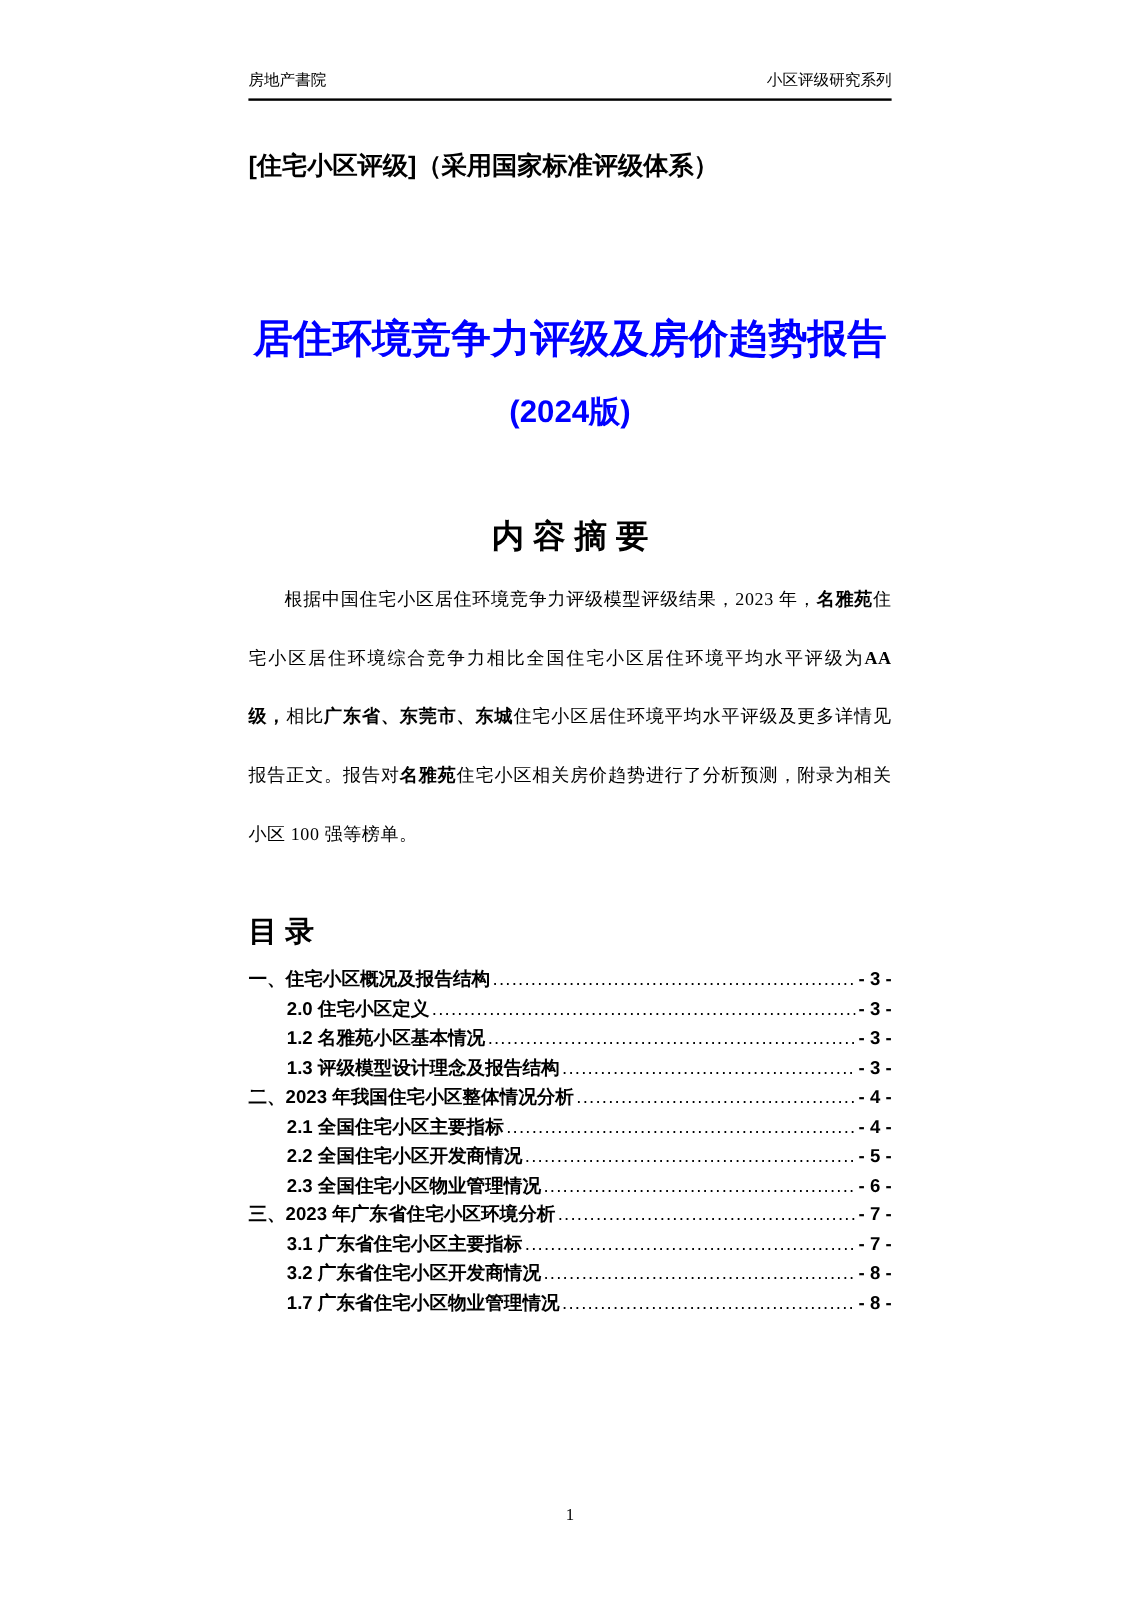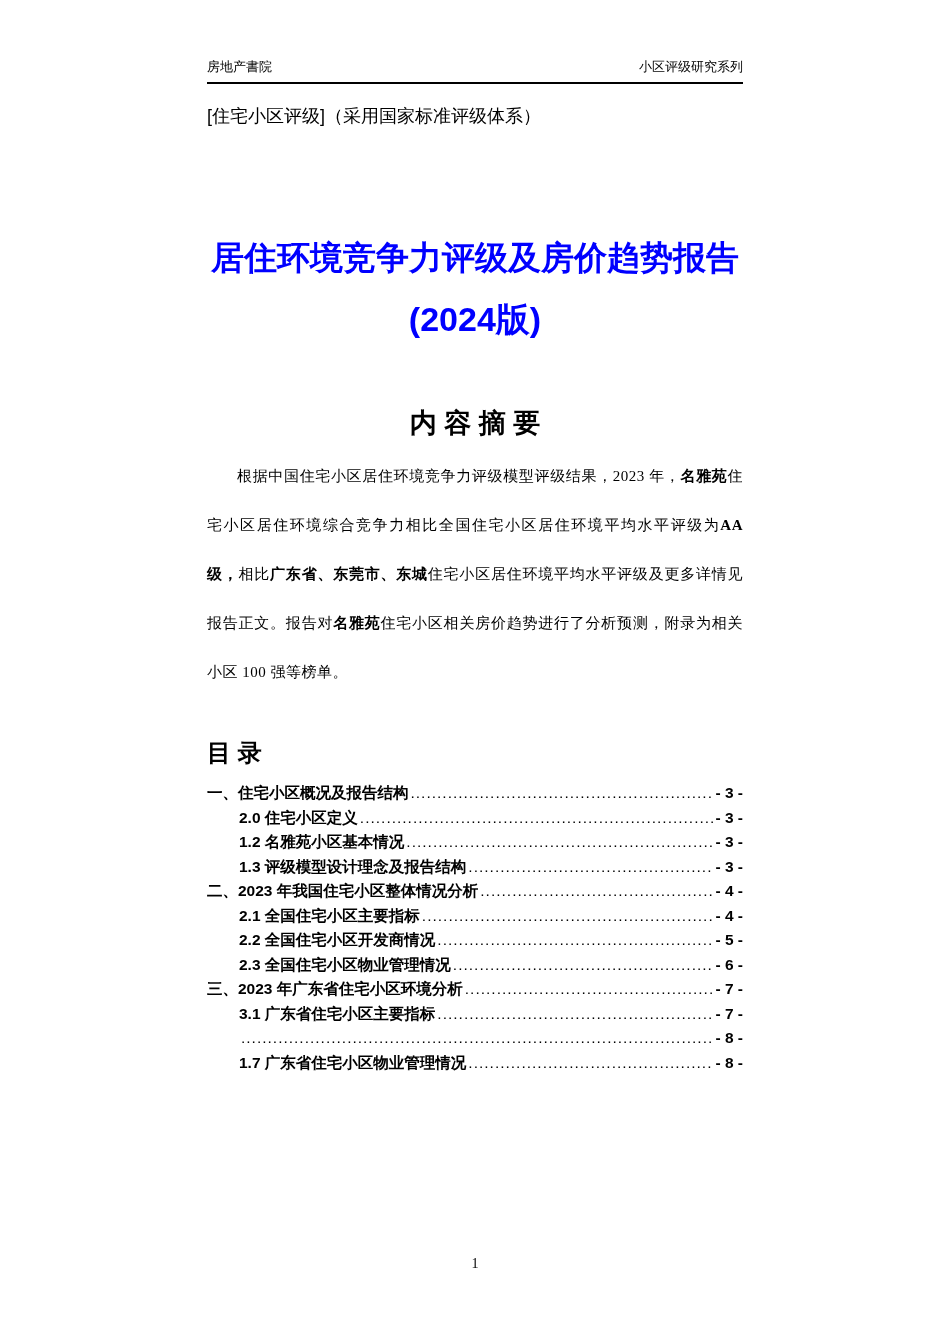--- a/index.html
+++ b/index.html
@@ -26,23 +26,23 @@
     justify-content: space-between;
     align-items: flex-end;
     font-size: 13px;
     padding-bottom: 6px;
     border-bottom: 2px solid #000000;
     font-family: "Liberation Serif", serif;
   }
 
   
   .tagline {
-    margin-top: 20px;
-    font-size: 18px;
-    font-weight: normal;
+    margin-top: 40px;
+    font-size: 21px;
+    font-weight: bold;
     font-family: "Liberation Sans", sans-serif;
   }
 
   
   .title-block {
     margin-top: 108px;
     text-align: center;
     font-family: "Liberation Sans", sans-serif;
     font-weight: bold;
   }
@@ -50,21 +50,21 @@
     font-size: 34px;
     line-height: 44px;
   }
   .title-line2 {
     margin-top: 24px;
     font-size: 33px;
     line-height: 44px;
   }
   .title-line3 {
     margin-top: 22px;
-    font-size: 34px;
+    font-size: 26px;
     line-height: 34px;
   }
 
   
   .summary-heading {
     margin: 70px 0 0 0;
     text-align: center;
     font-size: 27px;
     line-height: 34px;
     font-weight: bold;
@@ -208,20 +208,21 @@
       <span class="toc-label">三、2023 年广东省住宅小区环境分析</span>
       <span class="toc-dots"></span>
       <span class="toc-page">- 7 -</span>
     </div>
     <div class="toc-entry lvl2">
       <span class="toc-label">3.1 广东省住宅小区主要指标</span>
       <span class="toc-dots"></span>
       <span class="toc-page">- 7 -</span>
     </div>
     <div class="toc-entry lvl2">
+      <span class="toc-label">3.2 广东省住宅小区开发商情况</span>
       <span class="toc-dots"></span>
       <span class="toc-page">- 8 -</span>
     </div>
     <div class="toc-entry lvl2">
       <span class="toc-label">1.7 广东省住宅小区物业管理情况</span>
       <span class="toc-dots"></span>
       <span class="toc-page">- 8 -</span>
     </div>
 
   </div>

